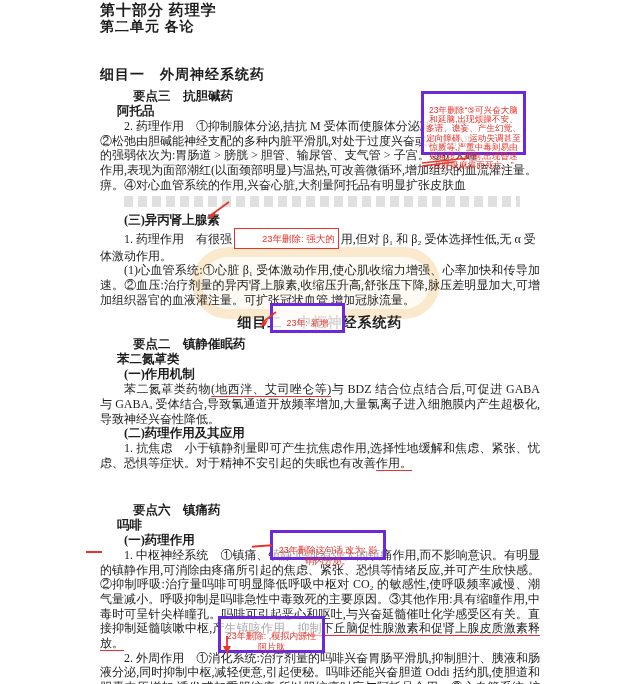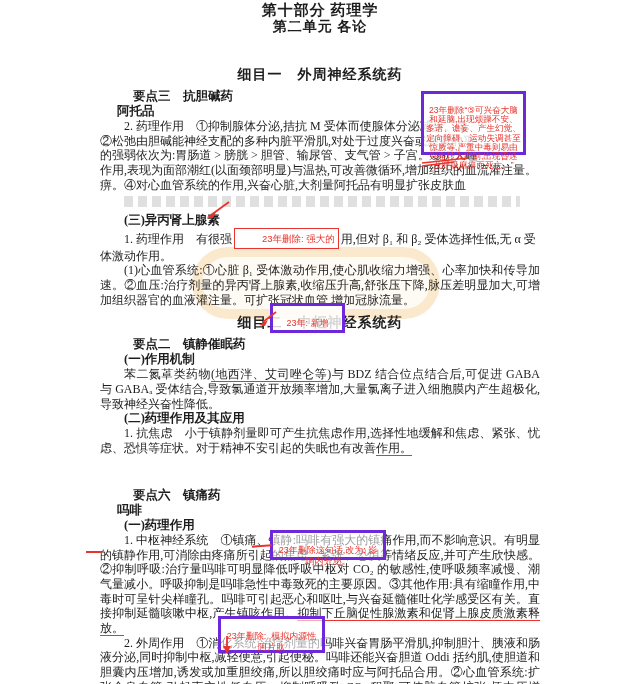--- a/index.html
+++ b/index.html
@@ -2,21 +2,21 @@
 <html><head>
 <meta charset="utf-8">
 <style>
   html,body{margin:0;padding:0;background:#ffffff;}
   .page{
     position:relative;width:641px;height:684px;background:#ffffff;
     font-family:"Liberation Serif","DejaVu Serif",serif;
     color:#1d1d1d;overflow:hidden;
   }
   .content{position:relative;z-index:1;padding:2px 101px 0 100px;}
-  .doc-header{text-align:center;}
+  .doc-header{}
   .h1{font-size:15px;font-weight:bold;line-height:17px;letter-spacing:1px;}
   .h2{font-size:14px;font-weight:bold;line-height:16px;letter-spacing:1px;}
   .h3{font-size:14px;font-weight:bold;line-height:16px;letter-spacing:1px;margin-top:32px;}
   .h3.center{text-align:center;margin-top:8px;}
   .sec-heading{font-weight:bold;font-size:12.5px;line-height:15px;margin:6px 0 0 33px;}
   .sec-heading.big-gap{margin-top:32px;}
   .drug-name{font-weight:bold;font-size:12.5px;line-height:15px;margin-left:17px;}
   .sub-heading{font-weight:bold;font-size:12.5px;line-height:15px;margin-left:24px;}
   .sub-heading.gap{margin-top:6px;}
   .bodytext{font-size:12px;line-height:14.7px;}
@@ -76,20 +76,21 @@
 
     <div class="sub-heading gap">(三)异丙肾上腺素</div>
     <div class="bodytext" style="text-indent:24px;">
       <span>1. 药理作用　有很强</span><span class="rbox-inline">23年删除: 强大的</span><span>用,但对 β₁ 和 β₂ 受体选择性低,无 α 受体激动作用。</span>
     </div>
     <p class="para">(1)心血管系统:①心脏 β₁ 受体激动作用,使心肌收缩力增强、心率加快和传导加速。②血压:治疗剂量的异丙肾上腺素,收缩压升高,舒张压下降,脉压差明显加大,可增加组织器官的血液灌注量。可扩张冠状血管,增加冠脉流量。</p>
 
     <div class="h3 center">细目二　中枢神经系统药</div>
 
     <div class="sec-heading">要点二　镇静催眠药</div>
+    <div class="drug-name">苯二氮䓬类</div>
     <div class="sub-heading">(一)作用机制</div>
     <p class="para"><span>苯二氮䓬类药物</span><span class="red-underline">(地西泮、艾司唑仑等)</span><span>与 BDZ 结合位点结合后,可促进 GABA 与 GABAₐ 受体结合,导致氯通道开放频率增加,大量氯离子进入细胞膜内产生超极化,导致神经兴奋性降低。</span></p>
     <div class="sub-heading">(二)药理作用及其应用</div>
     <p class="para"><span>1. 抗焦虑　小于镇静剂量即可产生抗焦虑作用,选择性地缓解和焦虑、紧张、忧虑、恐惧等症状。对于精神不安引起的失眠也有改善</span><span class="red-underline">作用。</span></p>
 
     <div class="sec-heading big-gap">要点六　镇痛药</div>
     <div class="drug-name">吗啡</div>
     <div class="sub-heading">(一)药理作用</div>
     <p class="para"><span>1. 中枢神经系统　①镇痛、镇静:吗啡有强大的镇痛作用,而不影响意识。有明显的镇静作用,可消除由疼痛所引起的焦虑、紧张、恐惧等情绪反应,并可产生欣快感。②抑制呼吸:治疗量吗啡可明显降低呼吸中枢对 CO₂ 的敏感性,使呼吸频率减慢、潮气量减小。呼吸抑制是吗啡急性中毒致死的主要原因。③其他作用:具有缩瞳作用,中毒时可呈针尖样瞳孔。吗啡可引起恶心和呕吐,与兴奋延髓催吐化学感受区有关。直接抑制延髓咳嗽中枢,产生镇咳作用。</span><span class="red-underline">抑制下丘脑促性腺激素和促肾上腺皮质激素释放。</span></p>
     <p class="para">2. 外周作用　①消化系统:治疗剂量的吗啡兴奋胃肠平滑肌,抑制胆汁、胰液和肠液分泌,同时抑制中枢,减轻便意,引起便秘。吗啡还能兴奋胆道 Oddi 括约肌,使胆道和胆囊内压增加,诱发或加重胆绞痛,所以胆绞痛时应与阿托品合用。②心血管系统:扩张全身血管,引起直立性低血压。抑制呼吸致 CO₂ 积聚,可使脑血管扩张,颅内压增高。③其他:治疗量吗啡能提高膀胱括约肌张力;也可对抗催产素的作用而延长产程,大剂量吗啡还可收缩支气管,抑制免疫功能。</p>

